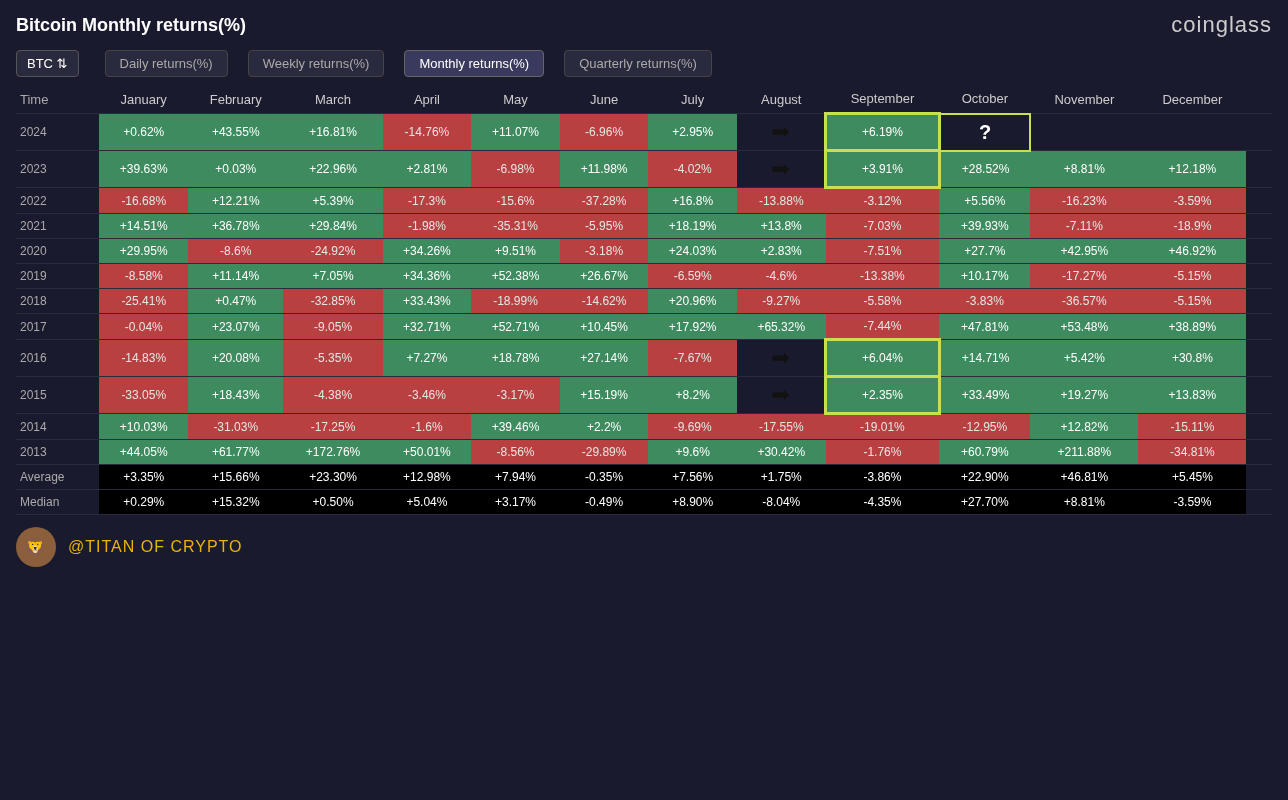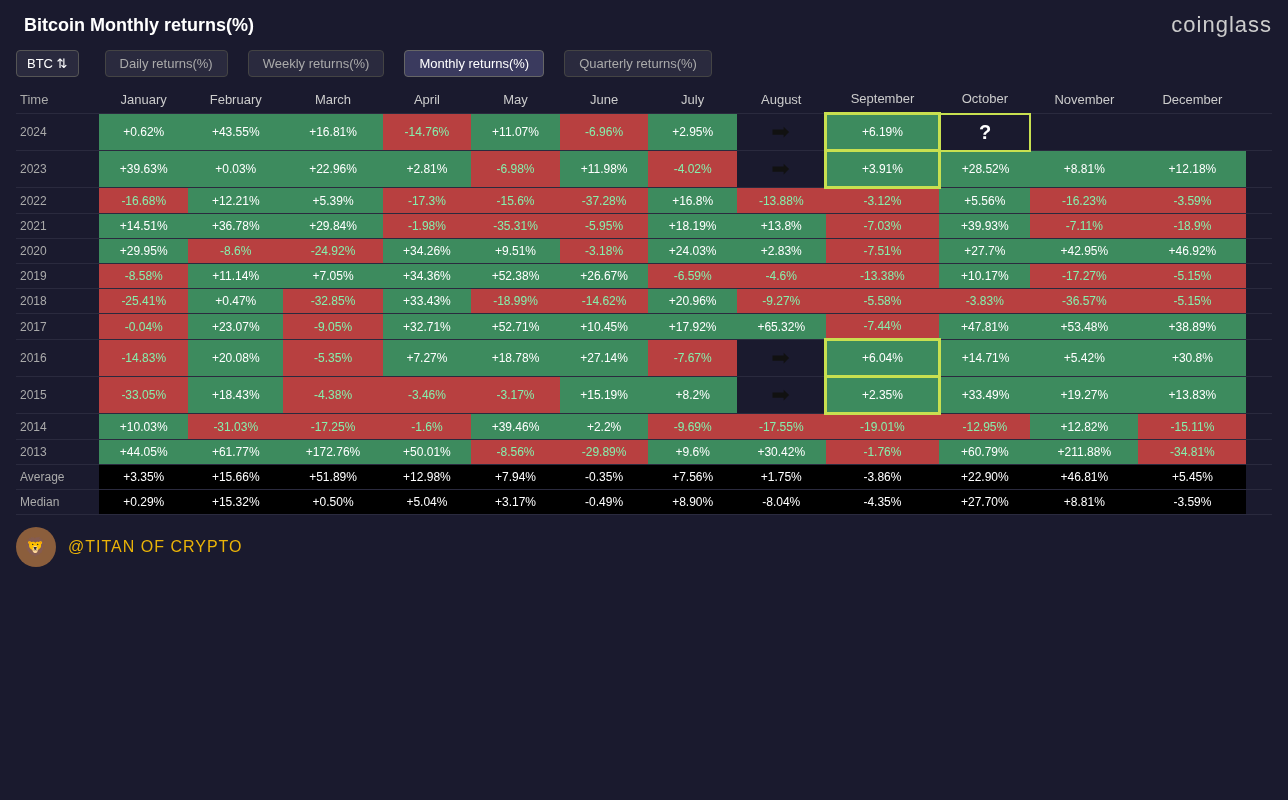--- a/index.html
+++ b/index.html
@@ -9,21 +9,20 @@
       color: #fff;
       width: 1288px;
       min-height: 800px;
       position: relative;
     }
     .header {
       display: flex;
       justify-content: space-between;
       align-items: center;
       padding: 12px 16px 8px 16px;
-      margin-left: 8px;
     }
     .title {
       font-size: 18px;
       font-weight: bold;
       color: #fff;
     }
     .brand {
       font-size: 22px;
       color: #ccc;
       letter-spacing: 1px;
@@ -86,21 +85,21 @@
       font-size: 12px;
       font-weight: 500;
     }
     td.time-cell {
       text-align: left;
       color: #aaa;
       font-size: 12px;
       padding-left: 4px;
     }
     .pos { background-color: #3d8b5e; color: #fff; }
-    .neg { background-color: #b84040; color: #86efac; }
+    .neg { background-color: #b84040; color: #e5e5e5; }
     .avg-row td, .med-row td { background-color: #000000; color: #fff; }
     .avg-row td.time-cell, .med-row td.time-cell { background: transparent; color: #aaa; }
     .question-cell {
       background-color: #1a1a2e !important;
       border: 2px solid #c8e050;
       color: #fff;
       font-size: 20px;
       font-weight: bold;
     }
     .footer {
@@ -343,21 +342,21 @@
           <td class="pos">+30.42%</td>
           <td class="neg">-1.76%</td>
           <td class="pos">+60.79%</td>
           <td class="pos">+211.88%</td>
           <td class="neg">-34.81%</td>
         </tr>
         <tr class="avg-row">
           <td class="time-cell">Average</td>
           <td>+3.35%</td>
           <td>+15.66%</td>
-          <td>+51.89%</td>
+          <td>+23.30%</td>
           <td>+12.98%</td>
           <td>+7.94%</td>
           <td>-0.35%</td>
           <td>+7.56%</td>
           <td>+1.75%</td>
           <td>-3.86%</td>
           <td>+22.90%</td>
           <td>+46.81%</td>
           <td>+5.45%</td>
         </tr>

